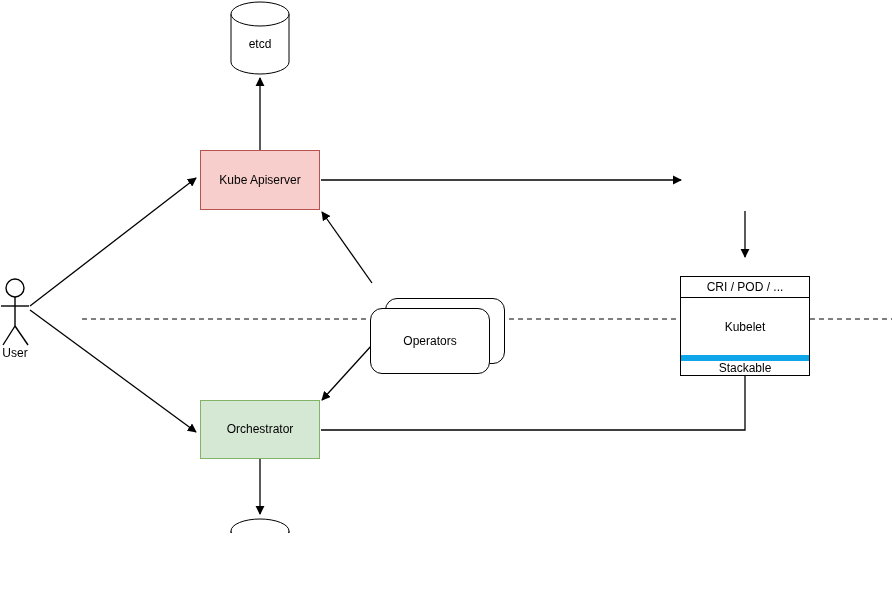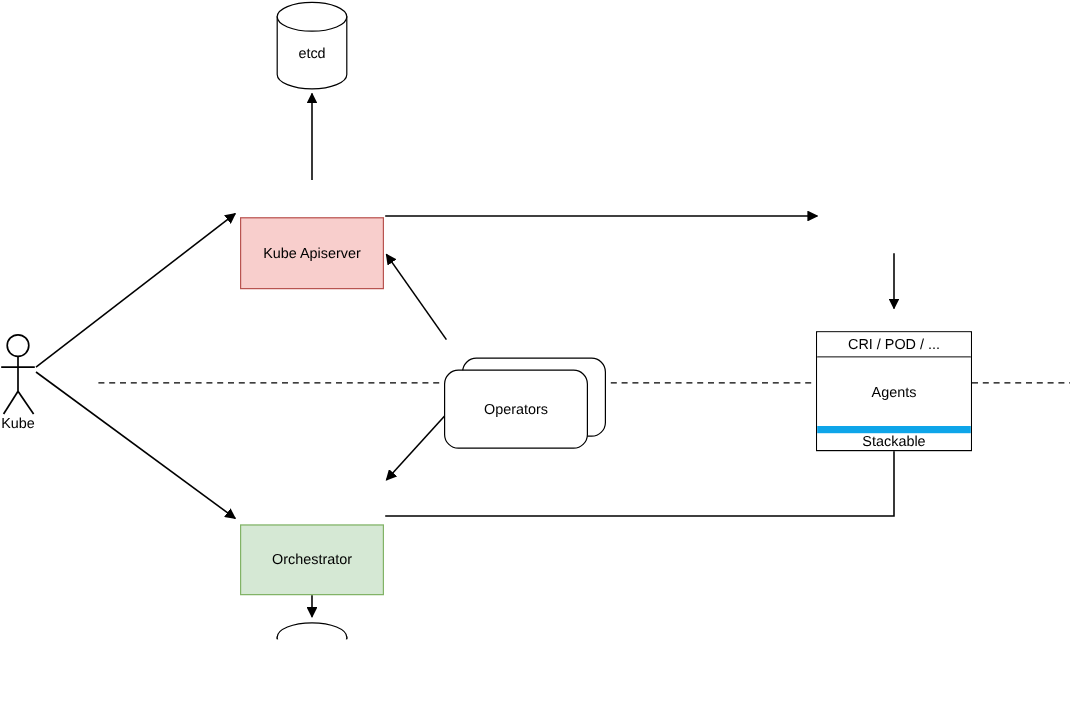--- a/index.html
+++ b/index.html
@@ -32,21 +32,20 @@
     align-items: center;
     justify-content: center;
     font-size: 12px;
     color: #000000;
     text-align: center;
     line-height: 1.2;
   }
   .box-pink {
     border: 1px solid #b85450;
     background: #f8cecc;
-    margin-top: 31px;
   }
   .box-green {
     border: 1px solid #82b366;
     background: #d5e8d4;
   }
   .stack-card {
     position: absolute;
     box-sizing: border-box;
     border: 1px solid #000000;
     background: #ffffff;
@@ -131,40 +130,40 @@
   <div class="node" style="left:231px; top:22px; width:58px; height:44px;">
     <span>etcd</span>
   </div>
 
 
   <div class="node box-pink" style="left:200px; top:150px; width:120px; height:60px;">
     <span>Kube Apiserver</span>
   </div>
 
 
-  <div class="node box-green" style="left:200px; top:400px; width:120px; height:59px;margin-top:37px;">
+  <div class="node box-green" style="left:200px; top:400px; width:120px; height:59px;">
     <span>Orchestrator</span>
   </div>
 
   <div style="position:absolute; left:370px; top:270px; width:135px; height:78px;margin-top:28px;">
     <div class="stack-card" style="left:15px; top:0px; width:120px; height:66px;"></div>
     <div class="stack-card" style="left:0px; top:10px; width:120px; height:66px; display:flex; align-items:center; justify-content:center;">
       <span style="font-size:12px; color:#000;">Operators</span>
     </div>
   </div>
 
   <div style="position:absolute; left:680px; top:260px; width:130px; height:100px; border:1px solid #000; box-sizing:border-box; background:#ffffff;margin-top:16px;">
     <div class="seg" style="left:0; top:0; width:128px; height:21px; border-bottom:1px solid #000;">
       <span>CRI / POD / ...</span>
     </div>
     <div class="seg" style="left:0; top:21px; width:128px; height:57px;">
-      <span>Agents</span>
+      <span>Kubelet</span>
     </div>
     <div class="seg" style="left:0; top:78px; width:128px; height:20px; border-top:6px solid #0ea5e9;">
       <span>Stackable</span>
     </div>
   </div>
 
   <div class="actor-label" style="left:-15px; top:346px;">
-    <span>Kube</span>
+    <span>User</span>
   </div>
 
 </div>
 
 </body></html>

